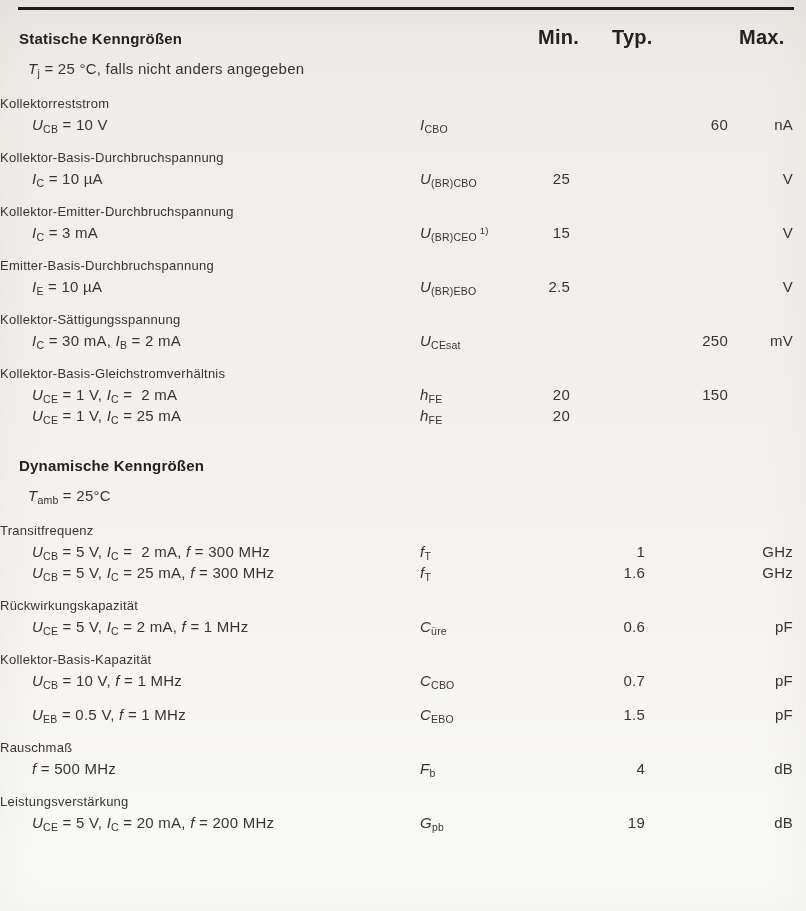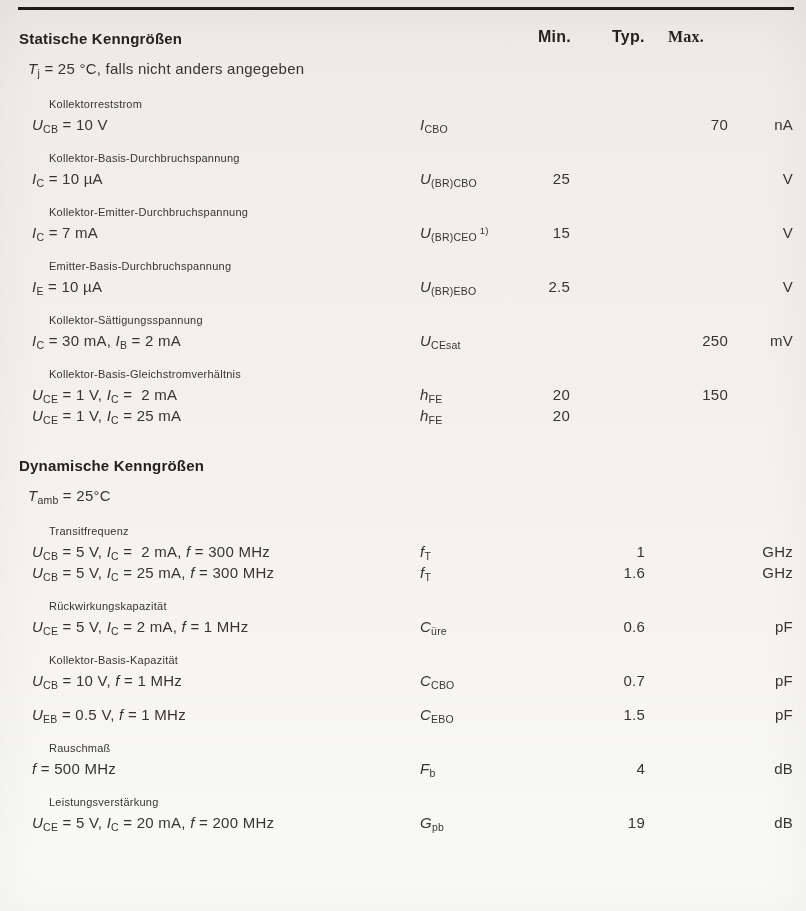--- a/index.html
+++ b/index.html
@@ -7,30 +7,30 @@
     position:relative;
     width:806px;height:911px;
     background:linear-gradient(180deg,#e9e8e4 0%,#eeede9 10%,#f1f0ed 40%,#f6f5f2 75%,#fafaf8 100%);
     box-shadow:inset 0 0 50px rgba(60,55,45,.05);
     font-family:"Liberation Sans","DejaVu Sans",sans-serif;
     color:#37352f;
     letter-spacing:.25px;
     overflow:hidden;
   }
   .top-rule{position:absolute;left:18px;top:7px;width:776px;height:3px;background:#1d1c1a;}
-  .col-heads .col-head{position:absolute;top:28px;font-weight:bold;font-size:16px;line-height:18px;color:#24221f;}
+  .col-heads .col-head{position:absolute;top:28px;font-weight:bold;font-size:20px;line-height:18px;color:#24221f;}
   .col-head.min{left:538px;}
   .col-head.typ{left:612px;}
-  .col-head.max{left:668px;font-family:Liberation Serif, serif;}
+  .col-head.max{left:739px;}
   #content{padding-top:29px;}
   .section.follow{margin-top:30px;}
   .section-title{font-weight:bold;font-size:15px;line-height:20px;padding-left:19px;color:#24221f;letter-spacing:.2px;}
   .section-note{font-size:15px;line-height:20px;margin-top:10px;margin-bottom:15px;padding-left:28px;white-space:pre;}
   .group{margin-bottom:13px;}
-  .group-label{font-size:11px;line-height:20px;padding-left:49px;}
+  .group-label{font-size:13px;line-height:20px;}
   .row{display:grid;grid-template-columns:420px 112px 38px 75px 83px 65px;height:21px;line-height:21px;font-size:15px;}
   .cell{overflow:visible;}
   .cell-cond{padding-left:32px;white-space:pre;}
   .cell-min,.cell-typ,.cell-max,.cell-unit{text-align:right;}
   i{font-style:italic;}
   sub{font-size:10.5px;line-height:0;vertical-align:-3px;letter-spacing:.2px;}
   sup{font-size:9.5px;line-height:0;vertical-align:4px;margin-left:3px;}
 </style>
 </head>
 <body>
@@ -48,21 +48,21 @@
     <div class="section-note"><i>T</i><sub>j</sub><span> = 25 °C, falls nicht anders angegeben</span></div>
     <div class="groups">
   <div class="group">
     <div class="group-label">Kollektorreststrom</div>
     <div class="rows">
   <div class="row">
     <span class="cell cell-cond"><i>U</i><sub>CB</sub><span> = 10 V</span></span>
     <span class="cell cell-sym"><i>I</i><sub>CBO</sub></span>
     <span class="cell cell-min"></span>
     <span class="cell cell-typ"></span>
-    <span class="cell cell-max">70</span>
+    <span class="cell cell-max">60</span>
     <span class="cell cell-unit">nA</span>
   </div>
 </div>
   </div>
 
   <div class="group">
     <div class="group-label">Kollektor-Basis-Durchbruchspannung</div>
     <div class="rows">
   <div class="row">
     <span class="cell cell-cond"><i>I</i><sub>C</sub><span> = 10 µA</span></span>
@@ -72,21 +72,21 @@
     <span class="cell cell-max"></span>
     <span class="cell cell-unit">V</span>
   </div>
 </div>
   </div>
 
   <div class="group">
     <div class="group-label">Kollektor-Emitter-Durchbruchspannung</div>
     <div class="rows">
   <div class="row">
-    <span class="cell cell-cond"><i>I</i><sub>C</sub><span> = 7 mA</span></span>
+    <span class="cell cell-cond"><i>I</i><sub>C</sub><span> = 3 mA</span></span>
     <span class="cell cell-sym"><i>U</i><sub>(BR)CEO</sub><sup>1)</sup></span>
     <span class="cell cell-min">15</span>
     <span class="cell cell-typ"></span>
     <span class="cell cell-max"></span>
     <span class="cell cell-unit">V</span>
   </div>
 </div>
   </div>
 
   <div class="group">

